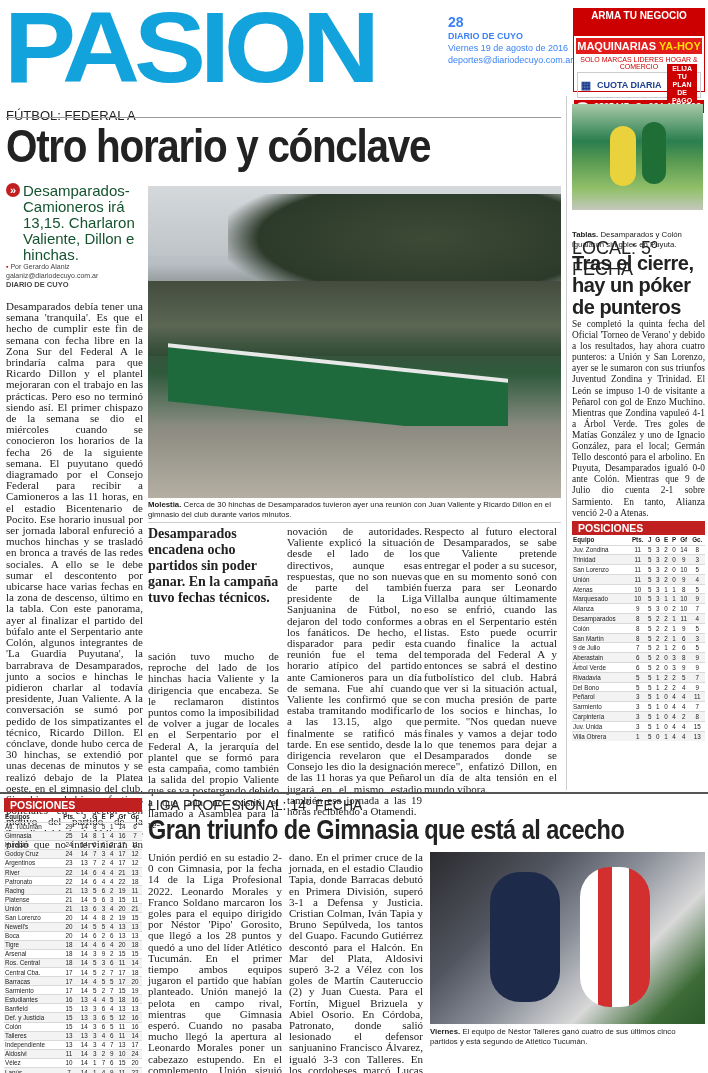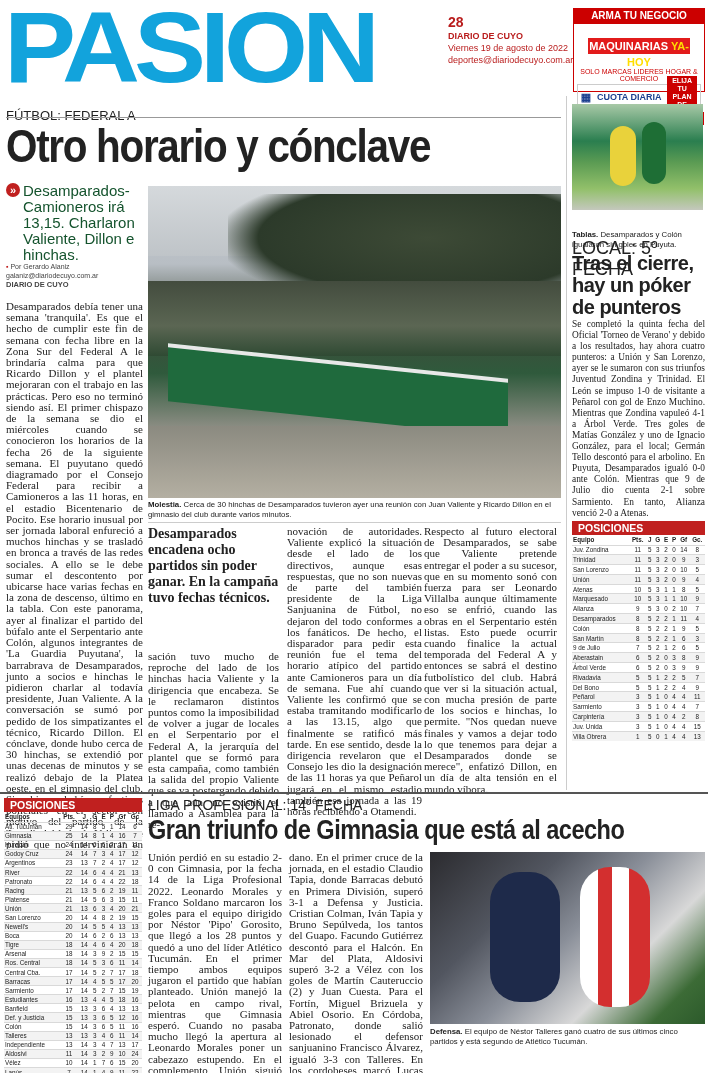--- a/index.html
+++ b/index.html
@@ -1,25 +1,25 @@
 <!DOCTYPE html>
 <html><head>
 <meta charset="utf-8">
 <style>
 *{box-sizing:border-box;margin:0;padding:0}
 body{width:708px;height:1073px;background:#fff;font-family:"Liberation Serif",serif;color:#222;position:relative;overflow:hidden}
 .abs{position:absolute}
 .masthead{left:0;top:8px;width:708px;height:88px}
 .logo{left:4px;top:-10px;font-family:"Liberation Sans",sans-serif;font-weight:900;font-size:108px;color:#12a3dc;letter-spacing:-6px;transform:scaleY(.92);transform-origin:top left;line-height:1}
-.pageinfo{left:448px;top:6px;font-family:"Liberation Sans",sans-serif;color:#b91c1c}
+.pageinfo{left:448px;top:6px;font-family:"Liberation Sans",sans-serif;color:#3b82f6}
 .pageinfo .num{font-size:14px;font-weight:bold}
 .pageinfo .l{font-size:9px;line-height:12px}
 .ad{left:573px;top:0;width:132px;height:84px;border:1px solid #c00;background:#fff}
-.ad .t{background:#c00;color:#fff;font:bold 10px "Liberation Sans",sans-serif;text-align:center;height:15px;line-height:13px}
-.ad .m{background:#e21b1b;color:#fff;font:bold 11px "Liberation Sans",sans-serif;text-align:center;margin:14px;height:16px;line-height:16px}
+.ad .t{background:#c00;color:#fff;font:bold 10px "Liberation Sans",sans-serif;text-align:center;height:27px;line-height:13px}
+.ad .m{background:#e21b1b;color:#fff;font:bold 11px "Liberation Sans",sans-serif;text-align:center;margin:2px;height:16px;line-height:16px}
 .ad .y{color:#ffde00}
 .ad .s{font:7px "Liberation Sans",sans-serif;text-align:center;color:#c00}
 .ad .c{margin:2px 3px;height:26px;border:1px solid #ccc;display:flex;align-items:center;justify-content:space-around;font:bold 9px "Liberation Sans",sans-serif;color:#1c3f8f}
 .ad .c .box{background:#c00;color:#fff;font-size:7px;padding:1px 2px;text-align:center;line-height:8px}
 .ad .p{background:#c00;color:#fff;font:bold 9px "Liberation Sans",sans-serif;display:flex;justify-content:space-around;height:13px;line-height:13px}
 .section{font-family:"Liberation Sans",sans-serif;font-size:13px;color:#222}
 .rule{height:1px;background:#999}
 .h1{left:6px;top:118px;font-family:"Liberation Sans",sans-serif;font-weight:bold;font-size:47px;letter-spacing:-1.5px;transform:scaleX(.86);transform-origin:left;white-space:nowrap}
 .deck{left:6px;top:183px;width:138px}
 .deck .arrow{display:inline-block;width:14px;height:14px;border-radius:50%;background:#c0201f;color:#fff;font:bold 11px "Liberation Sans",sans-serif;text-align:center;line-height:14px;vertical-align:top;margin-right:3px}
@@ -61,21 +61,21 @@
 .player{position:absolute;border-radius:30px}
 </style>
 </head>
 <body>
 
 <div class="abs masthead">
   <div class="abs logo">PASION</div>
   <div class="abs pageinfo">
     <div class="num">28</div>
     <div class="l" style="font-weight:bold">DIARIO DE CUYO</div>
-    <div class="l">Viernes 19 de agosto de 2022</div>
+    <div class="l">Viernes 19 de agosto de 2016</div>
     <div class="l">deportes@diariodecuyo.com.ar</div>
   </div>
   <div class="abs ad">
     <div class="t">ARMA TU NEGOCIO</div>
     <div class="m"><span>MAQUINARIAS</span> <span class="y">YA-HOY</span></div>
     <div class="s">SOLO MARCAS LIDERES  HOGAR &amp; COMERCIO</div>
     <div class="c">
       <span style="font-size:11px">▦</span>
       <span>CUOTA DIARIA</span>
       <span class="box" style="width:30px">ELIJA TU PLAN DE PAGO</span>
@@ -648,13 +648,13 @@
   </table>
 </div>
 <div class="abs sec2">LIGA PROFESIONAL: 14º FECHA</div>
 <div class="abs h3">Gran triunfo de Gimnasia que está al acecho</div>
 <div class="abs body c5">Unión perdió en su estadio 2-0 con Gimnasia, por la fecha 14 de la Liga Profesional 2022. Leonardo Morales y Franco Soldano marcaron los goles para el equipo dirigido por Néstor 'Pipo' Gorosito, que llegó a los 28 puntos y quedó a uno del líder Atlético Tucumán. En el primer tiempo ambos equipos jugaron el partido que habían planteado. Unión manejó la pelota en campo rival, mientras que Gimnasia esperó. Cuando no pasaba mucho llegó la apertura al Leonardo Morales poner un cabezazo estupendo. En el complemento, Unión siguió jugando en campo de Gimnasia, que se replegó aún más y defendió el resultado en su área. Cuando faltaban cinco minutos para el final del encuentro, el visitante marcó el segundo mediante Franco Sol-</div>
 <div class="abs body c6">dano. En el primer cruce de la jornada, en el estadio Claudio Tapia, donde Barracas debutó en Primera División, superó 3-1 a Defensa y Justicia. Cristian Colman, Iván Tapia y Bruno Sepúlveda, los tantos del Guapo. Facundo Gutiérrez descontó para el Halcón. En Mar del Plata, Aldosivi superó 3-2 a Vélez con los goles de Martín Cauteruccio (2) y Juan Cuesta. Para el Fortín, Miguel Brizuela y Abiel Osorio. En Córdoba, Patronato, donde salió lesionado el defensor sanjuanino Francisco Álvarez, igualó 3-3 con Talleres. En los cordobeses marcó Lucas Suárez, Michael Santos y Enzo Díaz; Sebastián Medina, Nicolás Castro y Marcelo Estigarribia lo hicieron por el conjunto de Entre Ríos.</div>
 <div class="abs photo3">
   <div class="player" style="left:60px;top:20px;width:70px;height:130px;background:#1e2a4a"></div>
   <div class="player" style="left:150px;top:15px;width:70px;height:140px;background:linear-gradient(90deg,#fff 0 25%,#d32f2f 25% 45%,#fff 45% 70%,#d32f2f 70%)"></div>
 </div>
-<div class="abs caption cap3"><b>Defensa.</b> <span>El equipo de Néstor Talleres ganó cuatro de sus últimos cinco partidos y está segundo de Atlético Tucumán.</span></div>
+<div class="abs caption cap3"><b>Viernes.</b> <span>El equipo de Néstor Talleres ganó cuatro de sus últimos cinco partidos y está segundo de Atlético Tucumán.</span></div>
 
 </body></html>

